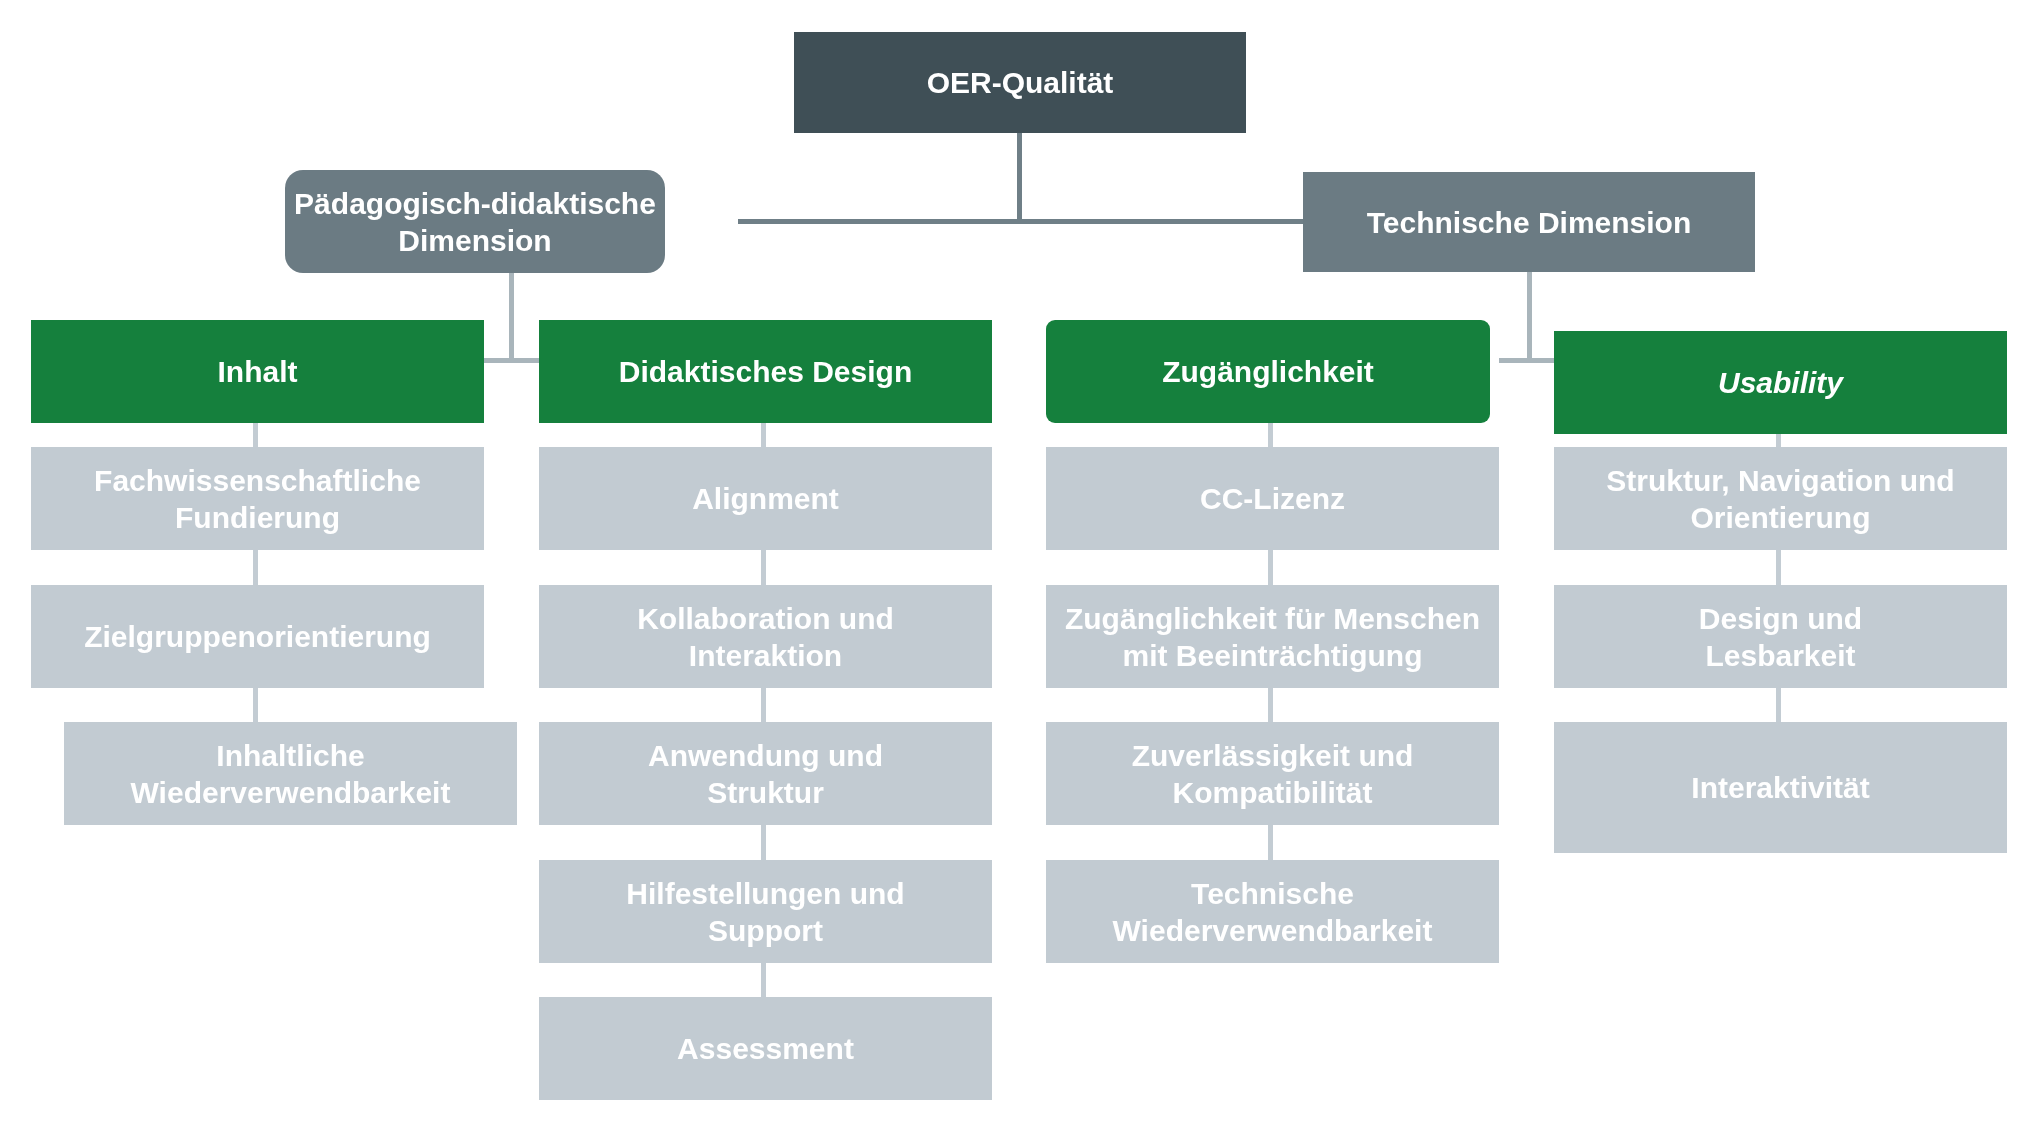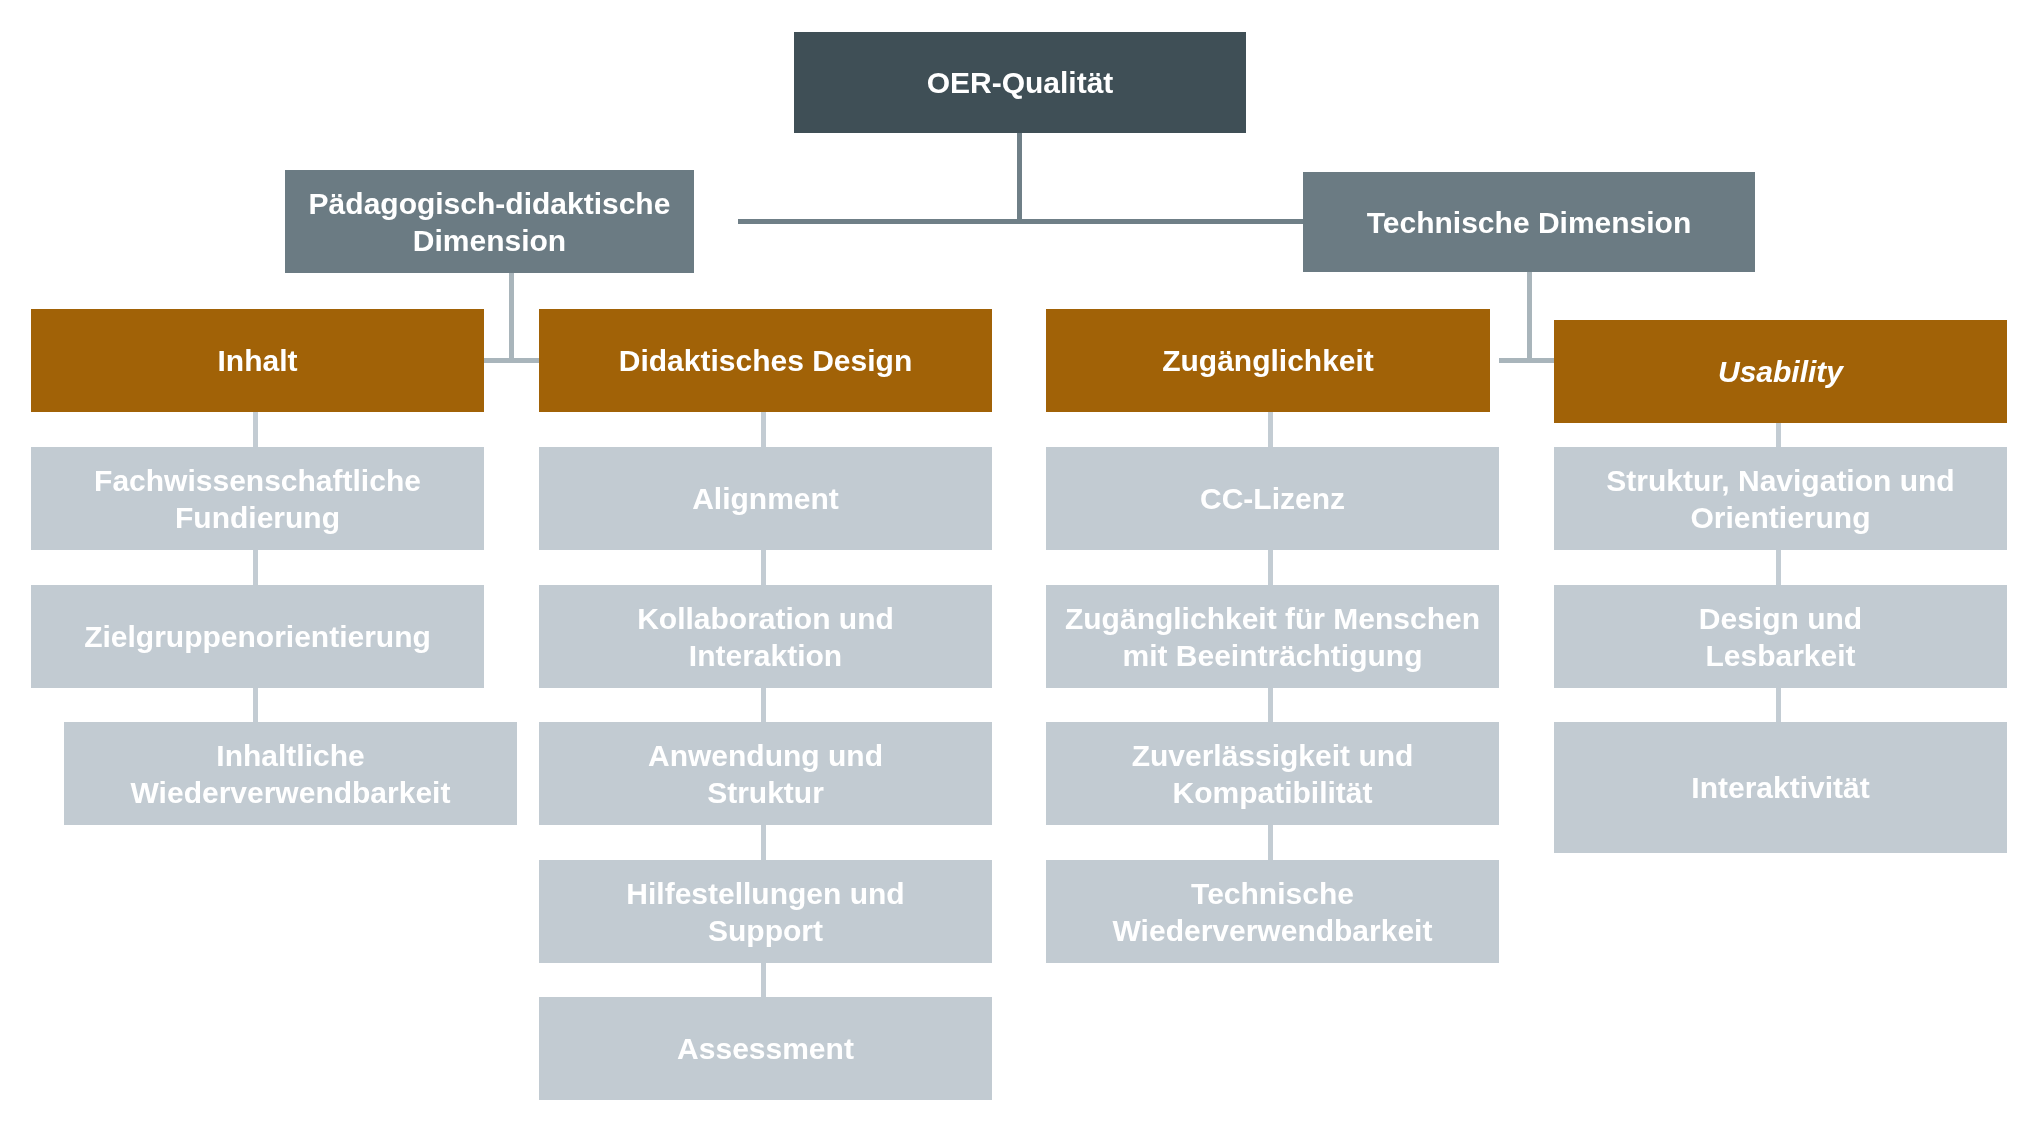--- a/index.html
+++ b/index.html
@@ -18,21 +18,21 @@
     justify-content:center;
     text-align:center;
     white-space:pre-line;
     color:#ffffff;
     font-weight:bold;
     font-size:30px;
     line-height:37px;
   }
   .l0{background:#3f4f56;}
   .l1{background:#6b7b83;}
-  .l2{background:#a16207;}
+  .l2{background:#15803d;margin-top:11px;}
   .l3{background:#c2cbd2;}
   .line{position:absolute;}
   .line-l1{background:#6f7f87;}
   .line-l2{background:#a9b5bb;}
   .line-l3{background:#c3ccd3;}
 </style>
 </head>
 <body>
 
 <div class="canvas">
@@ -59,27 +59,27 @@
   <div class="line line-l3" style="left:1268px;top:550px;width:5px;height:35px;"></div>
   <div class="line line-l3" style="left:1268px;top:688px;width:5px;height:34px;"></div>
   <div class="line line-l3" style="left:1268px;top:825px;width:5px;height:35px;"></div>
 
   <div class="line line-l3" style="left:1776px;top:412px;width:5px;height:35px;"></div>
   <div class="line line-l3" style="left:1776px;top:550px;width:5px;height:35px;"></div>
   <div class="line line-l3" style="left:1776px;top:688px;width:5px;height:34px;"></div>
 
   <div class="node l0" style="left:794px;top:32px;width:452px;height:101px;">OER-Qualität</div>
 
-  <div class="node l1" style="left:285px;top:170px;width:409px;height:103px;">Pädagogisch-didaktische
+  <div class="node l1" style="left:285px;top:170px;width:380px;height:103px;border-radius:18px;">Pädagogisch-didaktische
 Dimension</div>
   <div class="node l1" style="left:1303px;top:172px;width:452px;height:100px;">Technische Dimension</div>
 
   <div class="node l2" style="left:31px;top:309px;width:453px;height:103px;">Inhalt</div>
   <div class="node l2" style="left:539px;top:309px;width:453px;height:103px;">Didaktisches Design</div>
-  <div class="node l2" style="left:1046px;top:309px;width:444px;height:103px;">Zugänglichkeit</div>
+  <div class="node l2" style="left:1046px;top:309px;width:444px;height:103px;border-radius:9px;">Zugänglichkeit</div>
   <div class="node l2" style="left:1554px;top:320px;width:453px;height:103px;font-style:italic;">Usability</div>
 
   <div class="node l3" style="left:31px;top:447px;width:453px;height:103px;">Fachwissenschaftliche
 Fundierung</div>
   <div class="node l3" style="left:31px;top:585px;width:453px;height:103px;">Zielgruppenorientierung</div>
   <div class="node l3" style="left:35px;top:722px;width:453px;height:103px;margin-left:29px;">Inhaltliche
 Wiederverwendbarkeit</div>
 
   <div class="node l3" style="left:539px;top:447px;width:453px;height:103px;">Alignment</div>
   <div class="node l3" style="left:539px;top:585px;width:453px;height:103px;">Kollaboration und

